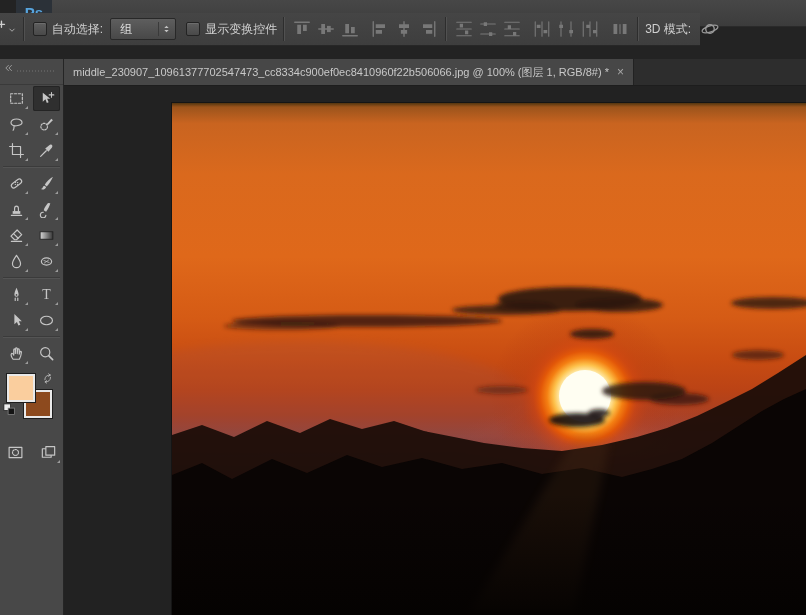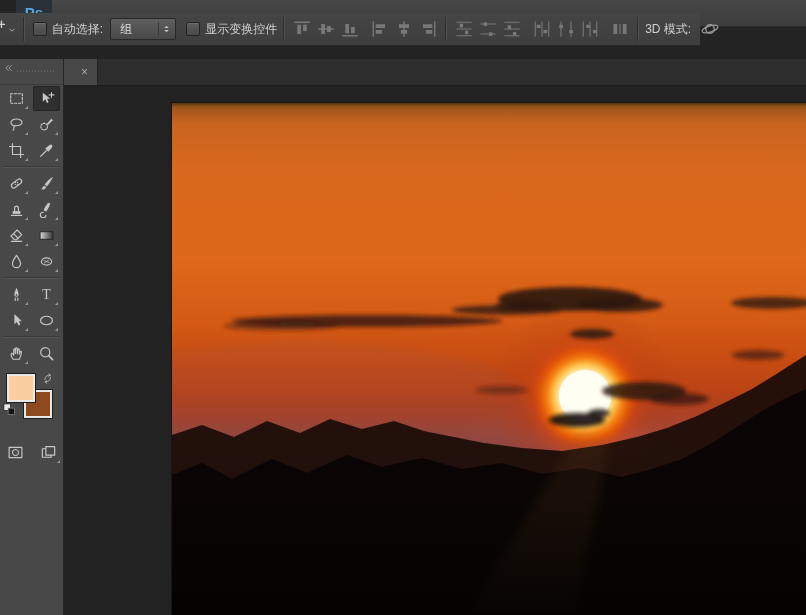--- a/index.html
+++ b/index.html
@@ -429,20 +429,21 @@
               <rect x="5.5" y="2.5" width="8.3" height="8" fill="#484848"></rect>
             </svg></span>
           <i class="fly"></i>
         </button>
     </div>
     <div class="tp-fill"></div>
   </div>
 
   <div class="tabstrip">
     <div class="tab">
+      <span class="tab-title">middle_230907_10961377702547473_cc8334c900ef0ec8410960f22b506066.jpg @ 100% (图层 1, RGB/8#) *</span>
       <span class="tab-close">×</span>
     </div>
   </div>
 
   <div class="workarea">
     <div class="canvas">
       <svg viewBox="0 0 634 512" preserveAspectRatio="none">
         <defs>
           <linearGradient id="sky" x1="0" y1="0" x2="0" y2="1">
             <stop offset="0" stop-color="#53350F"></stop>

